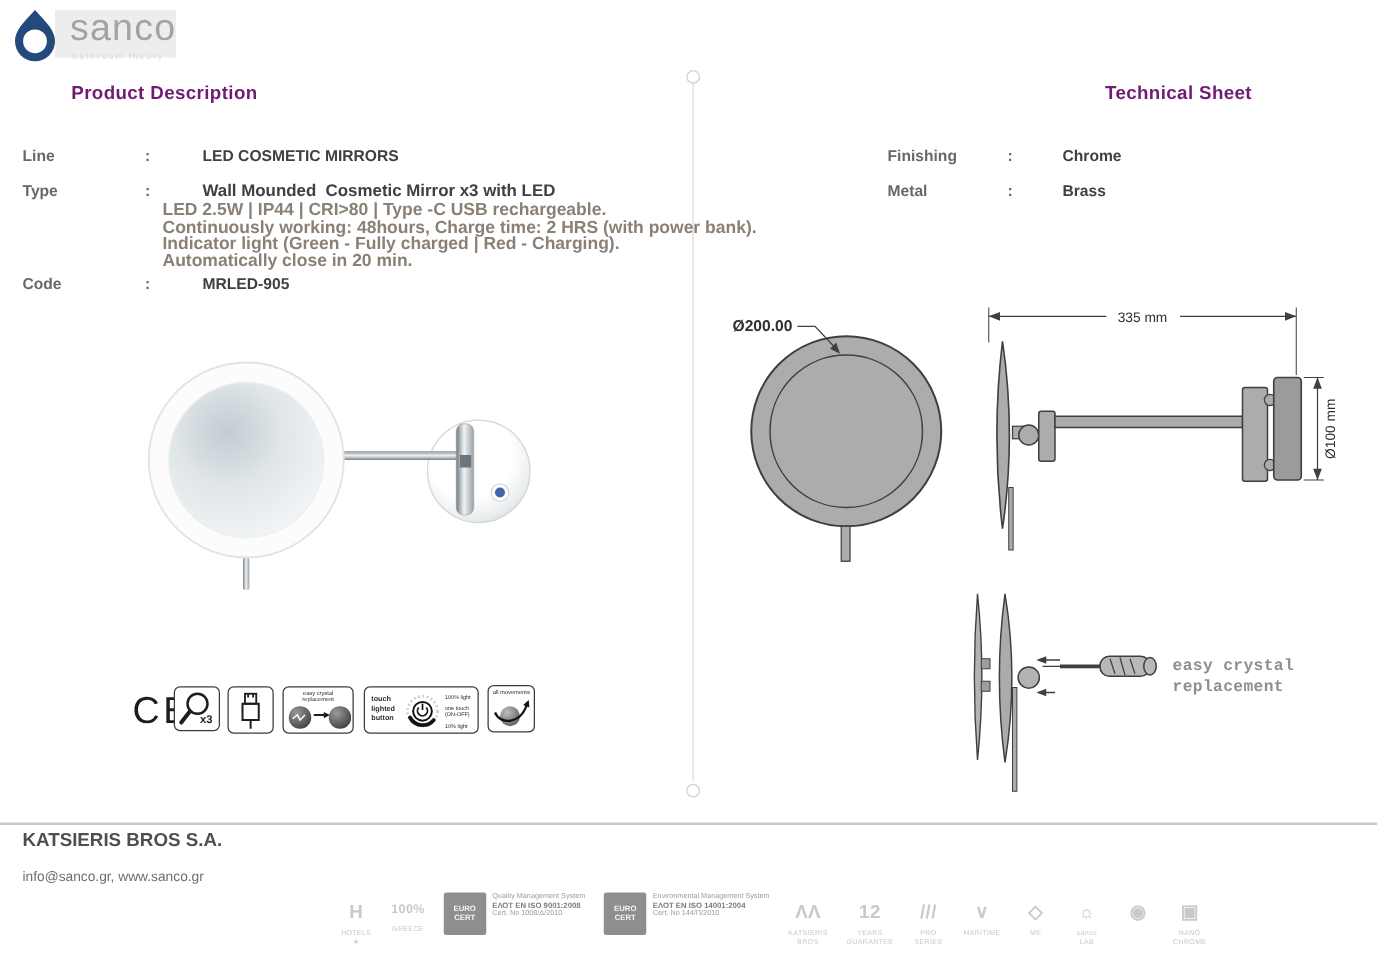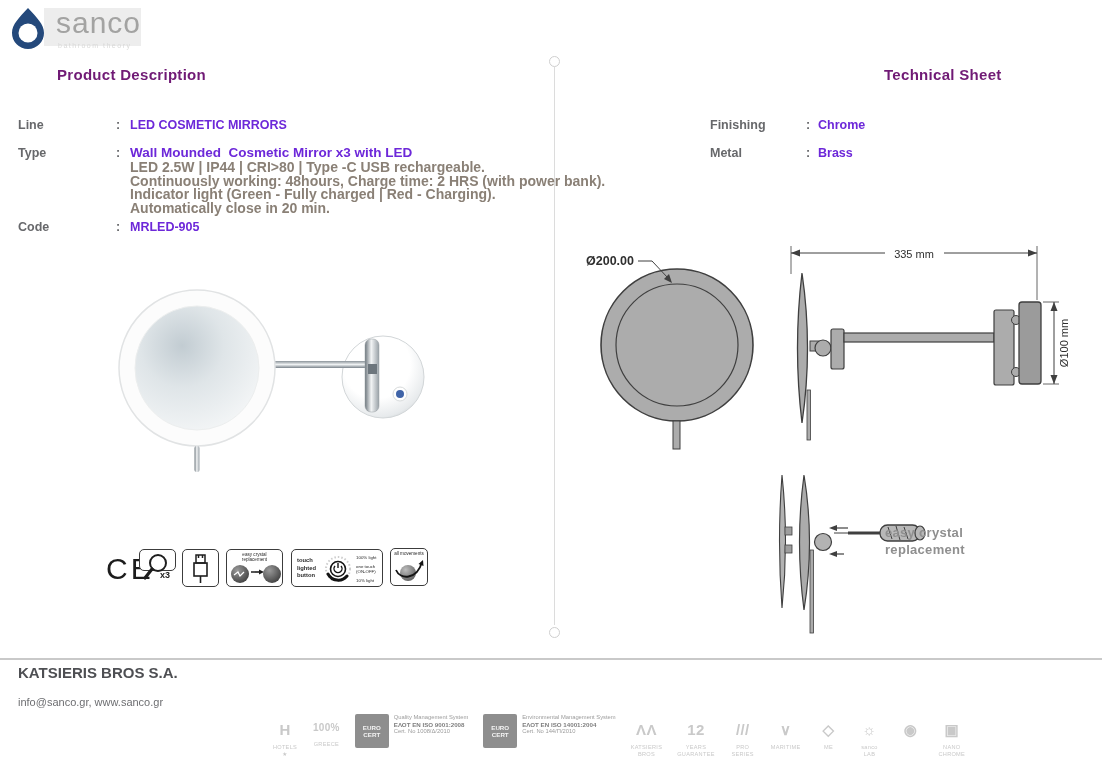--- a/index.html
+++ b/index.html
@@ -3,21 +3,21 @@
 <meta charset="utf-8">
 <style>
   html,body{margin:0;padding:0;background:#ffffff;}
   .page{position:relative;width:1102px;height:773px;background:#fff;overflow:hidden;
         font-family:"Liberation Sans",sans-serif;border-radius:26px;}
   .abs{position:absolute;}
   
   .heading{font-size:15px;font-weight:bold;color:#701a75;letter-spacing:.3px;}
   .flabel{font-size:12.5px;font-weight:bold;color:#67686b;}
   .colon{font-size:12.5px;font-weight:bold;color:#67686b;}
-  .fvalue{font-size:12.5px;font-weight:bold;color:#6d28d9;}
+  .fvalue{font-size:12.5px;font-weight:bold;color:#404040;margin-left:32px;}
   .fvalue-lg{font-size:13.5px;}
   .detail{font-size:14px;font-weight:bold;color:#8a8076;line-height:13.5px;}
   
   .logo-box{left:44px;top:8px;width:97px;height:38px;background:#ededed;}
   .logo-word{left:56px;top:6px;font-size:30px;color:#a3a3a2;letter-spacing:1px;
              font-family:"Liberation Sans",sans-serif;}
   .logo-tag{left:58px;top:42px;font-size:7px;color:#d9d9d8;letter-spacing:1.5px;}
   
   .vline{left:554px;top:67px;width:1px;height:558px;background:#dcdcdc;}
   .vdot{width:9px;height:9px;border:1px solid #cfcfcf;border-radius:50%;background:#fff;}
@@ -116,21 +116,21 @@
     <circle cx="287" cy="122" r="7" fill="#ffffff" stroke="#d7dadb" stroke-width="1"></circle>
     <circle cx="287" cy="122" r="4" fill="#4064a8"></circle>
 
     <circle cx="84" cy="96" r="78" fill="#fcfcfc" stroke="#e1e3e4" stroke-width="1.5"></circle>
     <circle cx="84" cy="96" r="62" fill="url(#mface)" stroke="#eceeee" stroke-width="1"></circle>
     <rect x="81.5" y="174" width="5" height="26" rx="2" fill="url(#chromeH)"></rect>
   </svg>
 
   <div class="abs ce" style="left:106px;top:552px;">CE</div>
 
-  <div class="abs fbox" style="left:139px;top:549px;width:37px;height:22px;text-align:center;">
+  <div class="abs fbox" style="left:139px;top:549px;width:37px;height:36px;text-align:center;">
     <svg width="33" height="33" viewBox="0 0 33 33" style="position:absolute;left:1px;top:1px;">
       <circle cx="17" cy="12" r="8" fill="none" stroke="#1e1e1e" stroke-width="2"></circle>
       <line x1="11" y1="18" x2="4" y2="27" stroke="#1e1e1e" stroke-width="3.2" stroke-linecap="round"></line>
       <text x="19" y="27" font-size="9" font-weight="bold" fill="#1e1e1e">x3</text>
     </svg>
   </div>
 
   <div class="abs fbox" style="left:182px;top:549px;width:37px;height:38px;">
     <svg width="33" height="34" viewBox="0 0 33 34" style="position:absolute;left:1px;top:0;">
       <rect x="12" y="5" width="9" height="8" fill="none" stroke="#1e1e1e" stroke-width="1.5"></rect>
@@ -259,21 +259,21 @@
 
     <line x1="64" y1="68" x2="78" y2="68" stroke="#3f3f3f" stroke-width="1"></line>
     <line x1="78" y1="68" x2="110" y2="68" stroke="#3f3f3f" stroke-width="3"></line>
     <rect x="110" y="60" width="40" height="16" rx="7.5" fill="#b8b8b8" stroke="#3f3f3f" stroke-width="1.3"></rect>
     <line x1="118" y1="62" x2="122" y2="74" stroke="#3f3f3f" stroke-width="1"></line>
     <line x1="126" y1="61" x2="130" y2="75" stroke="#3f3f3f" stroke-width="1"></line>
     <line x1="134" y1="62" x2="138" y2="74" stroke="#3f3f3f" stroke-width="1"></line>
     <ellipse cx="150" cy="68" rx="5" ry="7" fill="#b8b8b8" stroke="#3f3f3f" stroke-width="1.2"></ellipse>
   </svg>
 
-  <div class="abs note" style="left:885px;top:524px;">easy crystal
+  <div class="abs note" style="left:938px;top:524px;font-family:Liberation Mono, monospace;">easy crystal
 replacement</div>
 
   <div class="abs hline"></div>
   <div class="abs company" style="left:18px;top:664px;">KATSIERIS BROS S.A.</div>
   <div class="abs address" style="left:18px;top:696px;">info@sanco.gr, www.sanco.gr</div>
 
   <div class="abs badges">
     <div class="bdg">
       <span class="glyph">H</span>
       <span>HOTELS

